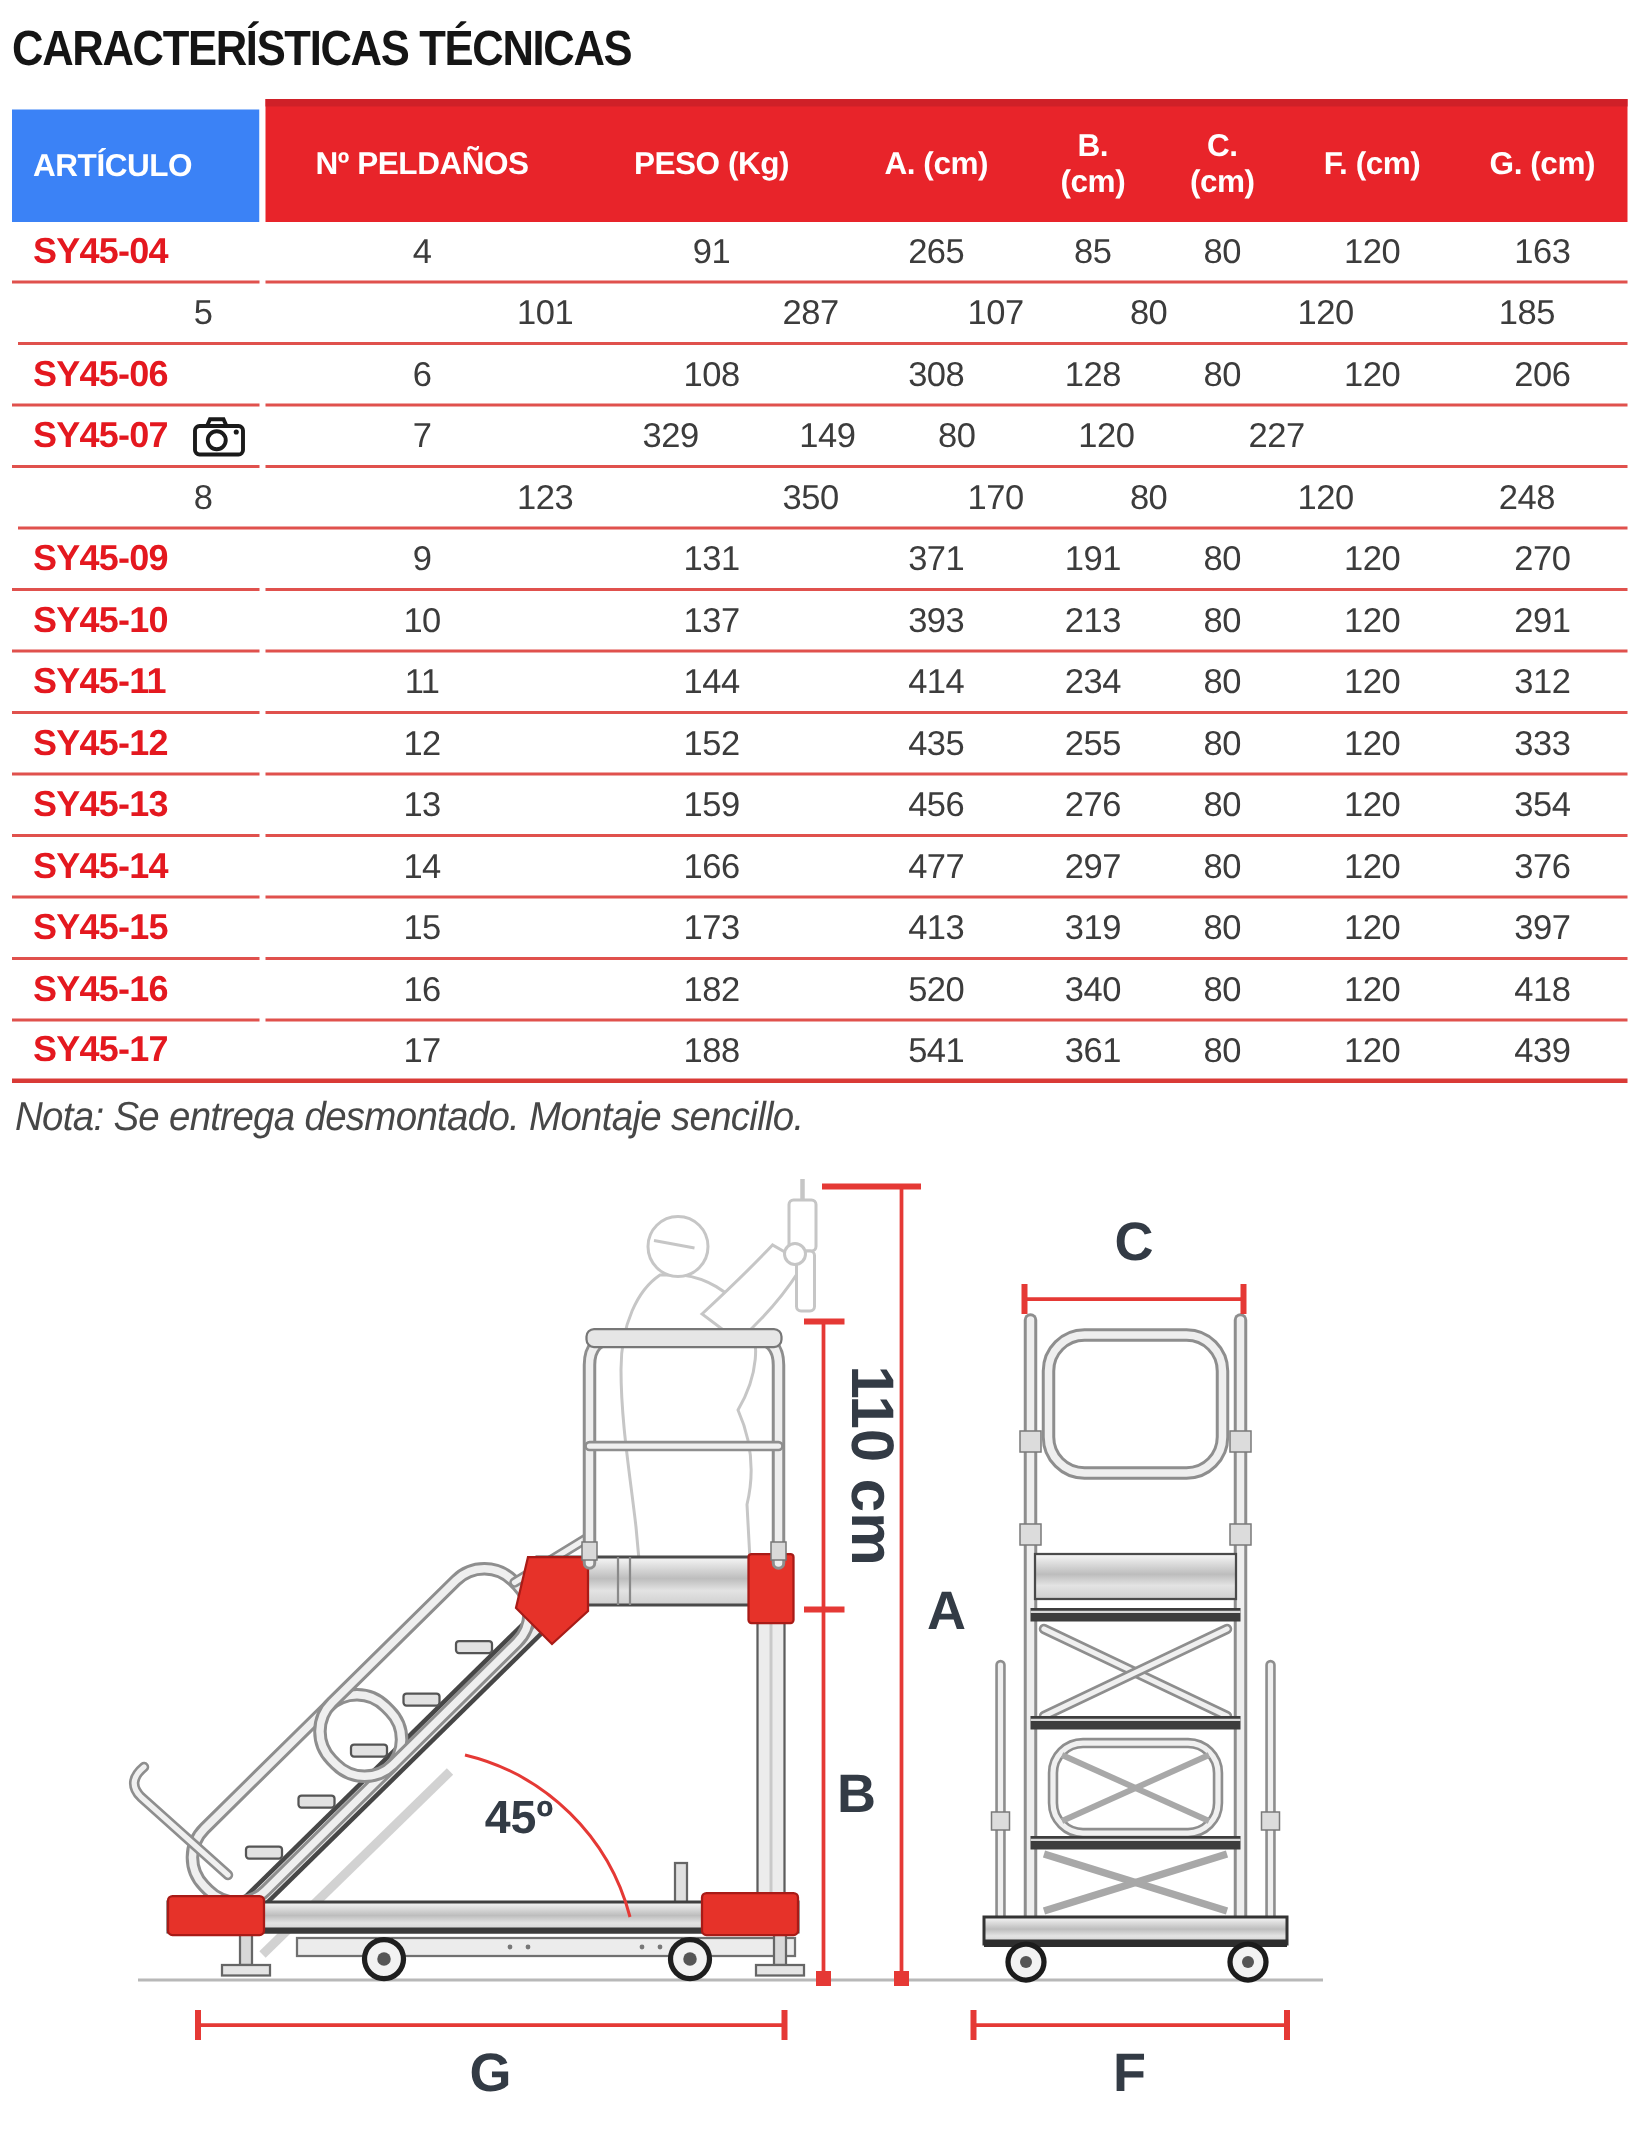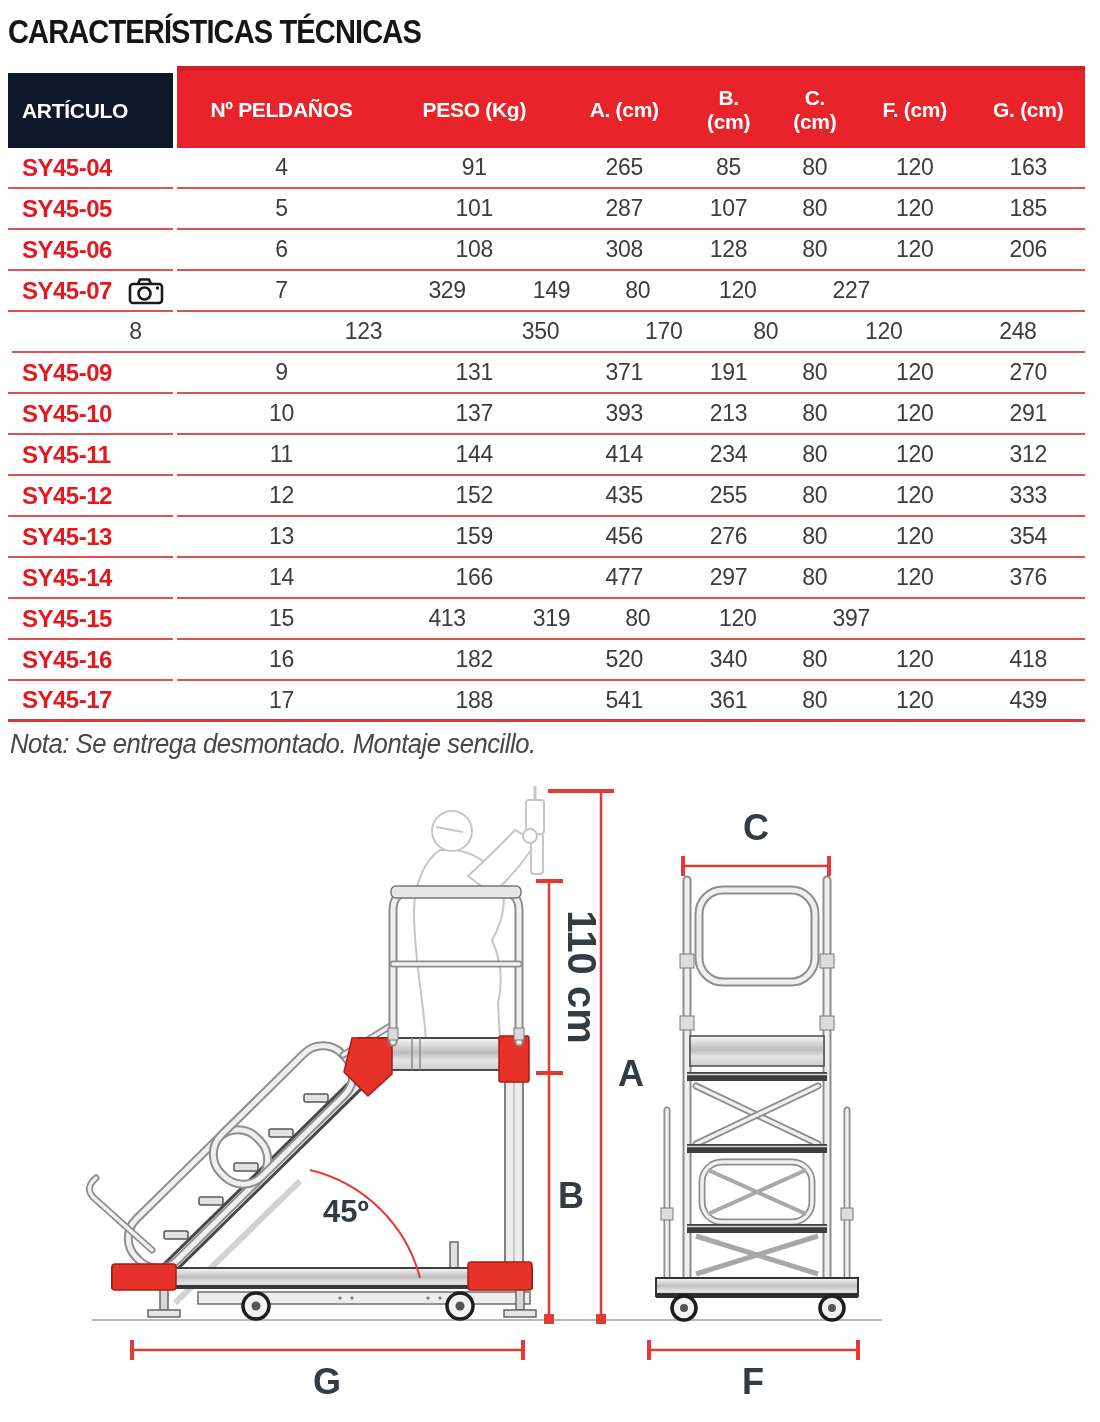--- a/index.html
+++ b/index.html
@@ -5,21 +5,21 @@
   html,body{margin:0;padding:0;background:#fff;}
   body{width:1100px;height:1422px;font-family:"Liberation Sans",sans-serif;position:relative;overflow:hidden;}
   .page{position:absolute;inset:0;}
 
   .title{position:absolute;left:8px;top:13px;font-size:33px;font-weight:bold;color:#151515;
          letter-spacing:-1px;transform:scaleX(.88);transform-origin:left center;white-space:nowrap;}
 
   
   .spec-table{position:absolute;left:8px;top:66px;width:1077px;}
   .thead{display:flex;align-items:flex-end;}
-  .th-left{width:165px;height:75px;background:#0f172a;display:flex;align-items:center;
+  .th-left{width:165px;height:75px;background:#3b82f6;display:flex;align-items:center;
            padding-left:14px;box-sizing:border-box;}
   .th-gap{width:4px;height:82px;background:#fff;}
   .th-right{flex:1;height:82px;background:#e8242a;border-top:5px solid #cf2028;
             box-sizing:border-box;display:flex;align-items:center;}
   .th{color:#fff;font-size:21px;font-weight:bold;text-align:center;line-height:1.12;
       letter-spacing:-.3px;box-sizing:border-box;padding:0 10px;}
   .th-art{color:#fff;font-size:21px;font-weight:bold;letter-spacing:-.3px;}
 
   .trow{display:flex;height:41px;box-sizing:border-box;}
   .td-left{width:165px;display:flex;align-items:center;padding-left:14px;box-sizing:border-box;
@@ -83,23 +83,20 @@
             <div class="td c0">4</div>
             <div class="td c1">91</div>
             <div class="td c2">265</div>
             <div class="td c3">85</div>
             <div class="td c4">80</div>
             <div class="td c5">120</div>
             <div class="td c6">163</div>
           </div>
         </div>
         <div class="trow">
-          <div class="td-left">
-            <span class="art-code">SY45-05</span>
-          </div>
           <div class="td-gap"></div>
           <div class="td-right">
             <div class="td c0">5</div>
             <div class="td c1">101</div>
             <div class="td c2">287</div>
             <div class="td c3">107</div>
             <div class="td c4">80</div>
             <div class="td c5">120</div>
             <div class="td c6">185</div>
           </div>
@@ -243,20 +240,21 @@
             <div class="td c6">376</div>
           </div>
         </div>
         <div class="trow">
           <div class="td-left">
             <span class="art-code">SY45-15</span>
           </div>
           <div class="td-gap"></div>
           <div class="td-right">
             <div class="td c0">15</div>
+            <div class="td c1">173</div>
             <div class="td c2">413</div>
             <div class="td c3">319</div>
             <div class="td c4">80</div>
             <div class="td c5">120</div>
             <div class="td c6">397</div>
           </div>
         </div>
         <div class="trow">
           <div class="td-left">
             <span class="art-code">SY45-16</span>

